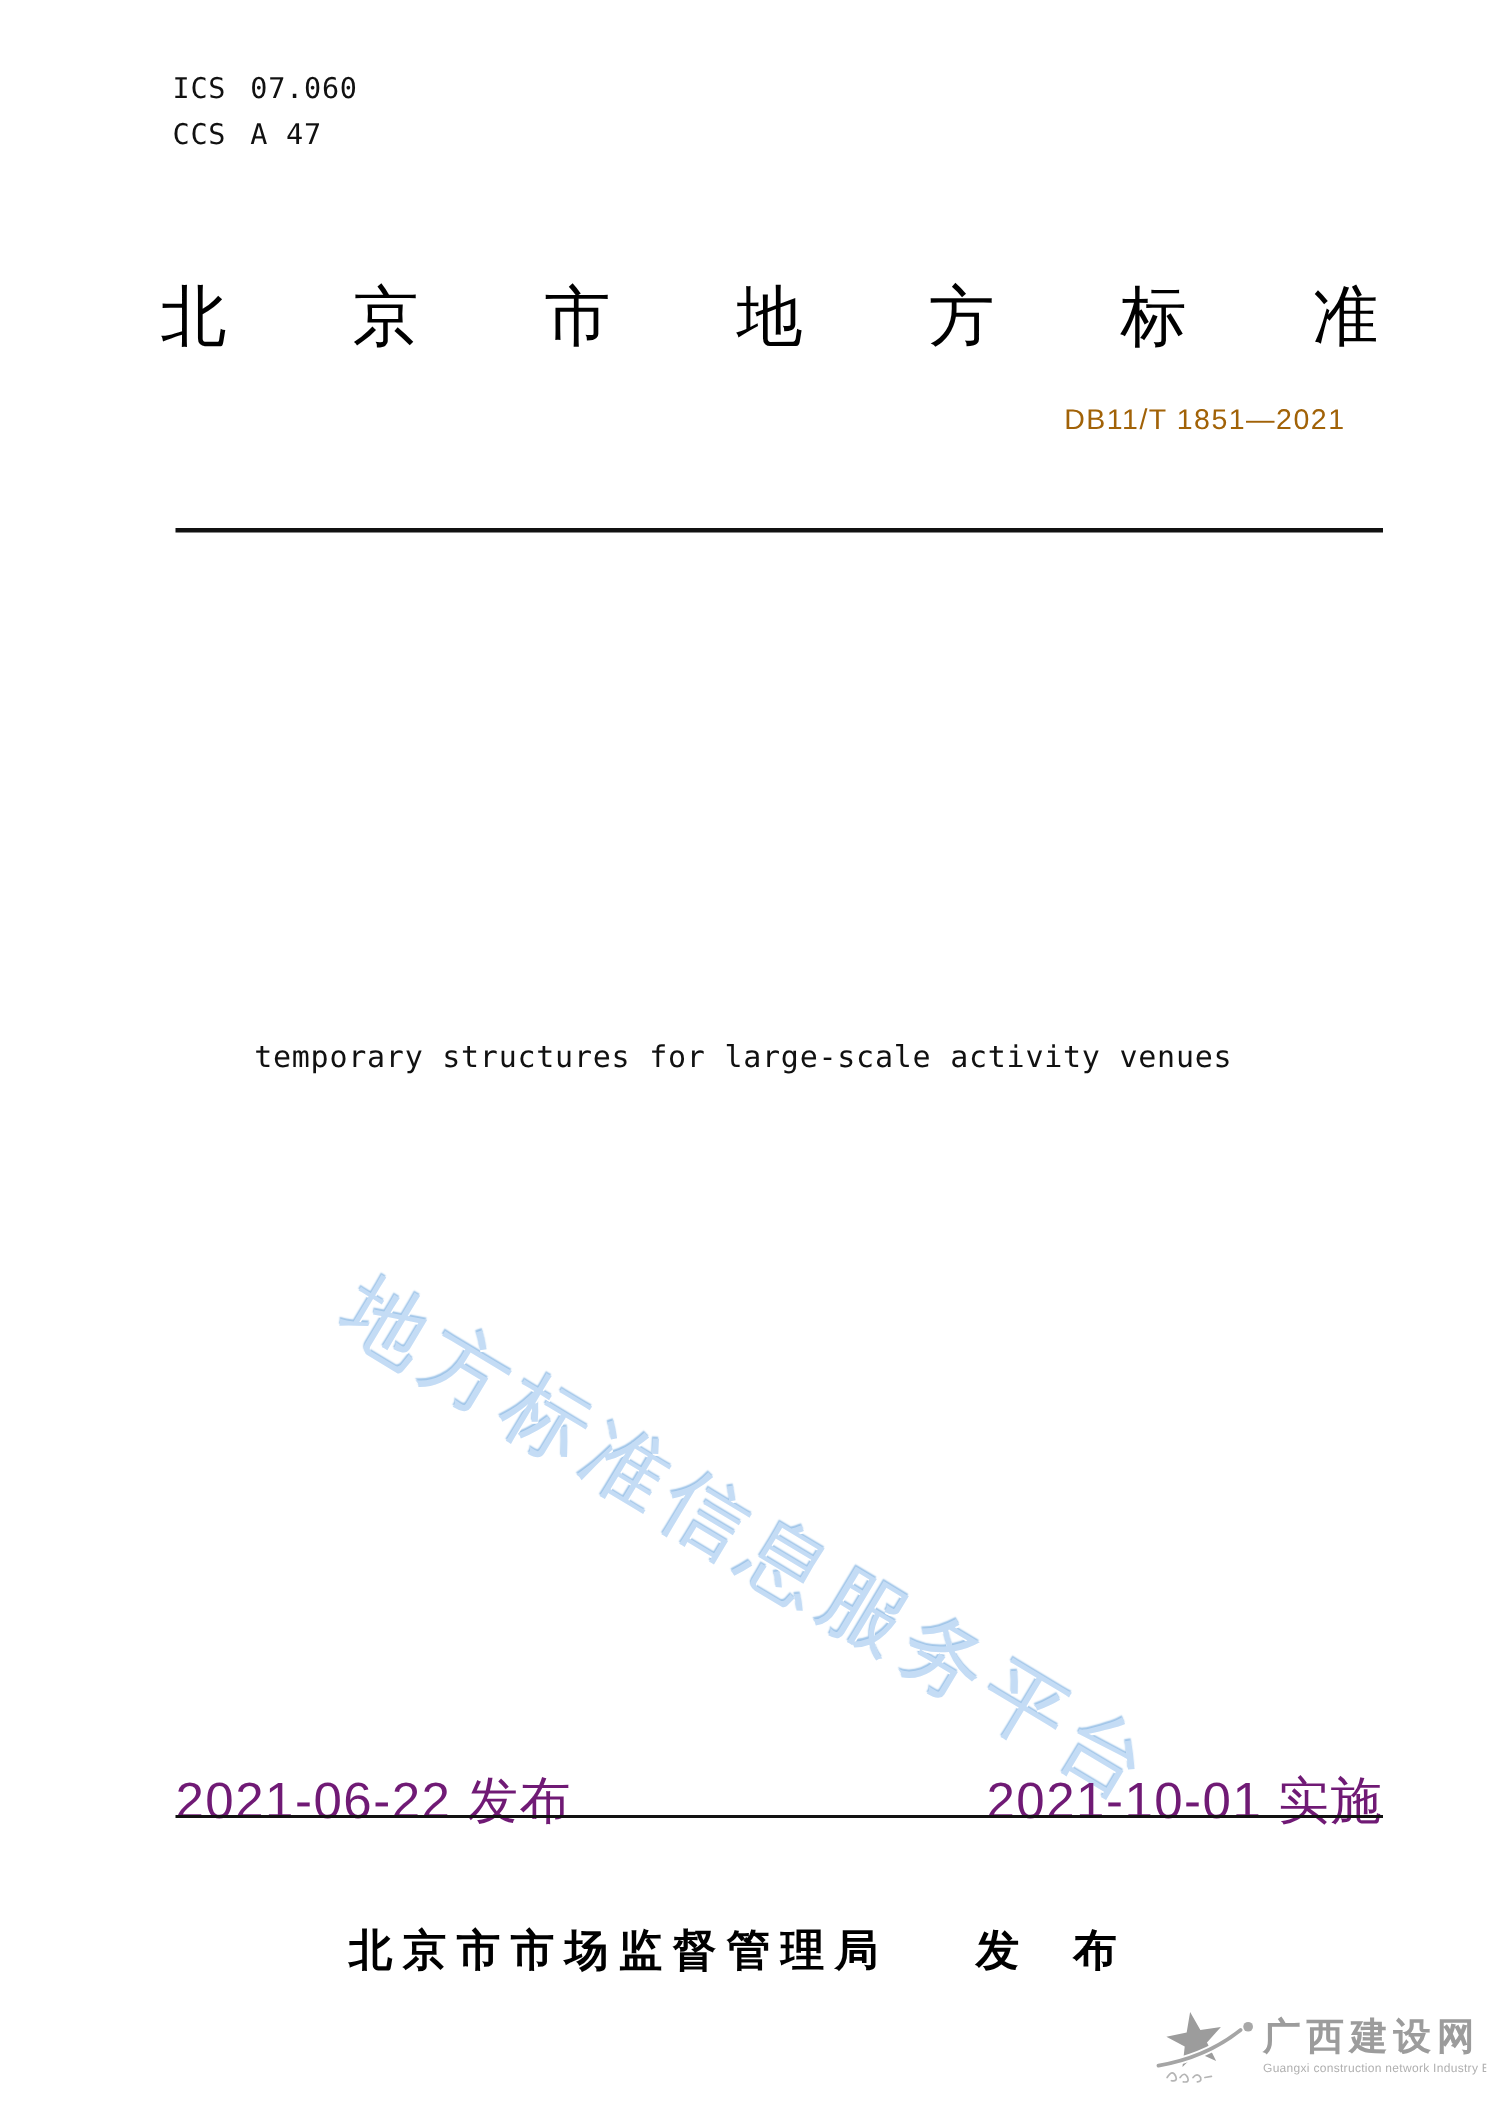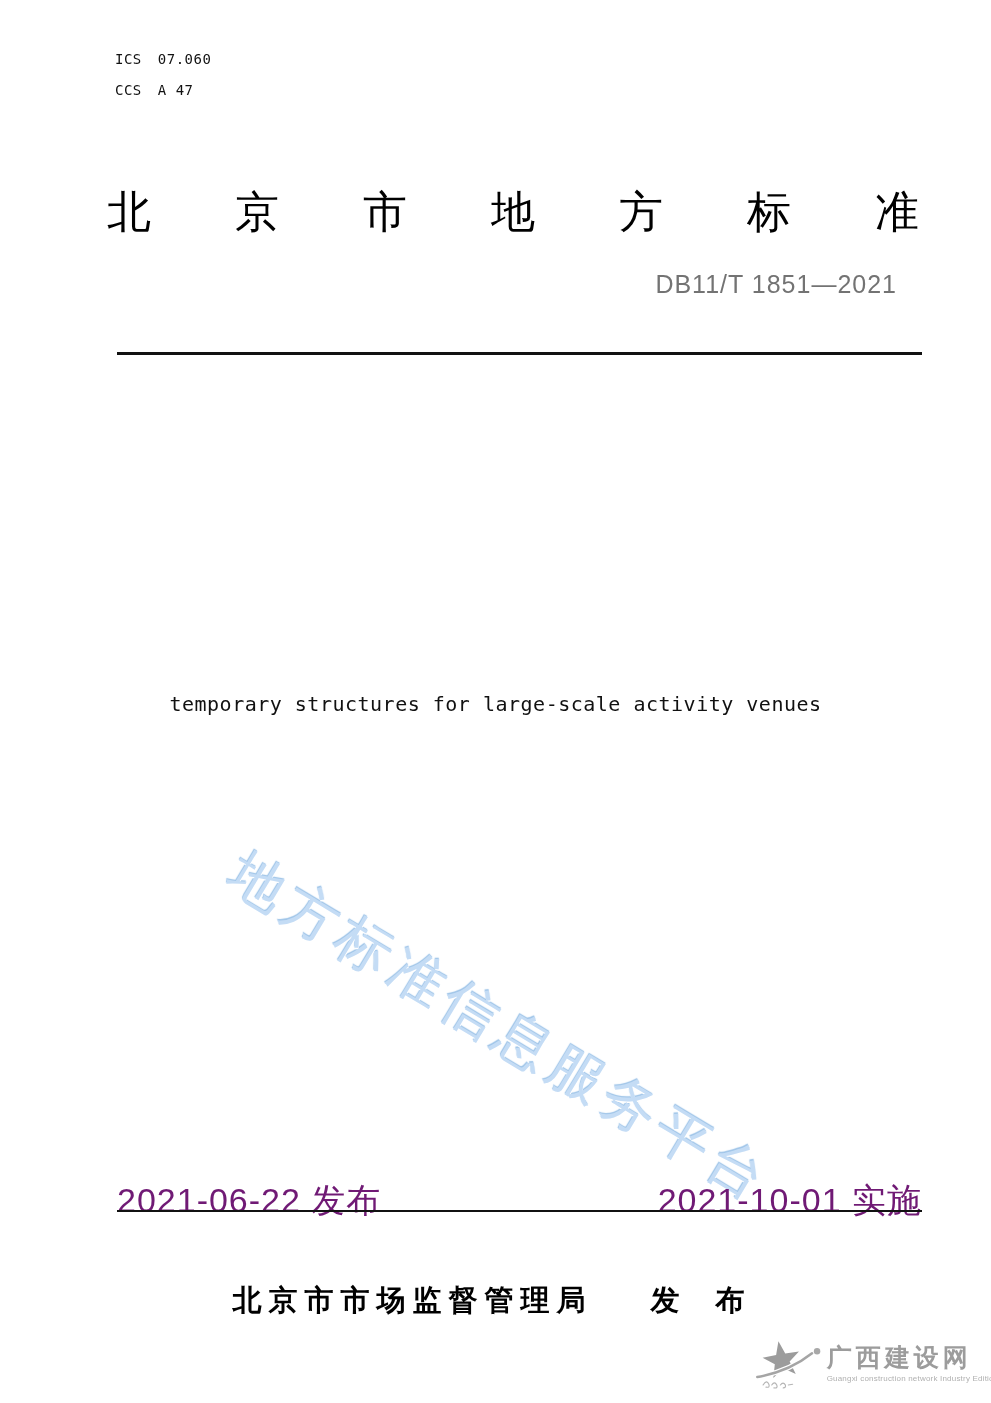--- a/index.html
+++ b/index.html
@@ -11,21 +11,21 @@
     overflow: hidden;
     font-family: "Liberation Sans", sans-serif;
     color: #000;
   }
 
   
   .ics-block {
     position: absolute;
     top: 44px; left: 115px;
     font-family: "DejaVu Sans Mono", monospace;
-    font-size: 14px;
+    font-size: 19px;
     line-height: 31px;
     color: #111;
     letter-spacing: 0.5px;
   }
   .ics-block .lbl { margin-right: 16px; }
 
   
   .db11-logo {
     position: absolute;
     top: 70px; right: 148px;
@@ -45,23 +45,23 @@
     line-height: 1.1;
     white-space: nowrap;
     letter-spacing: 84px;
     color: #000;
     font-weight: 500;
   }
 
   .std-number {
     position: absolute;
     top: 270px; right: 94px;
-    font-size: 25px;
+    font-size: 19px;
     letter-spacing: 1px;
-    color: #737373;
+    color: #a16207;
     margin-left: 22px;
   }
 
   .rule-top {
     position: absolute;
     top: 352px; left: 117px;
     width: 805px; height: 3px;
     background: #111;
   }
 
@@ -133,21 +133,20 @@
   .publisher-row .pub-name { letter-spacing: 7px; }
   .publisher-row .pub-label { margin-left: 58px; letter-spacing: 14px; }
 
   
   .site-badge {
     position: absolute;
     right: 8px; top: 1336px;
     width: 215px; height: 64px;
     display: flex;
     align-items: flex-start;
-    justify-content: center;
   }
   .site-badge svg { flex: 0 0 auto; }
   .badge-text { padding-top: 9px; margin-left: 2px; }
   .badge-name {
     font-family: "DejaVu Serif", "Liberation Serif", serif;
     font-size: 25px;
     font-weight: 700;
     letter-spacing: 4px;
     line-height: 26px;
     color: #9c9c9c;

